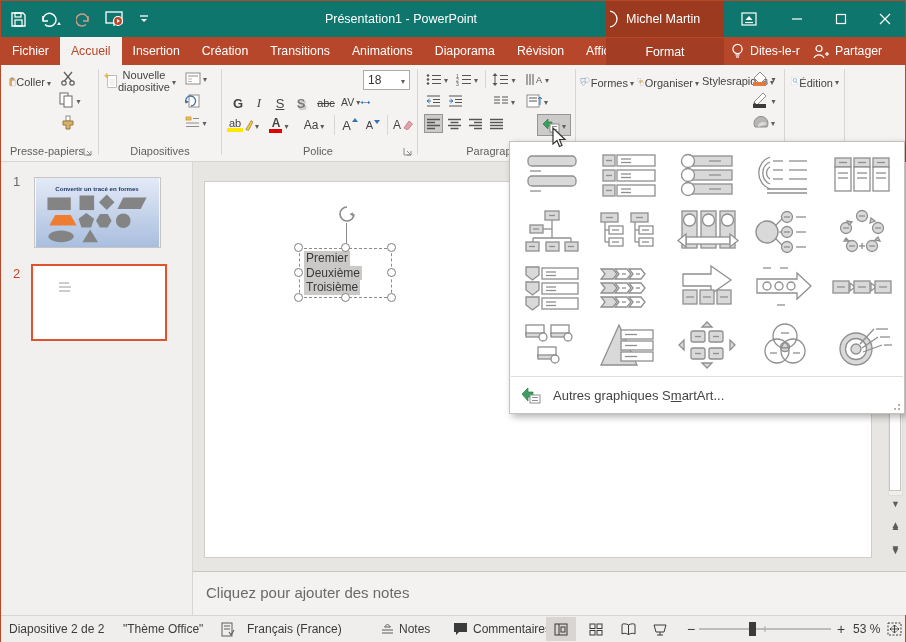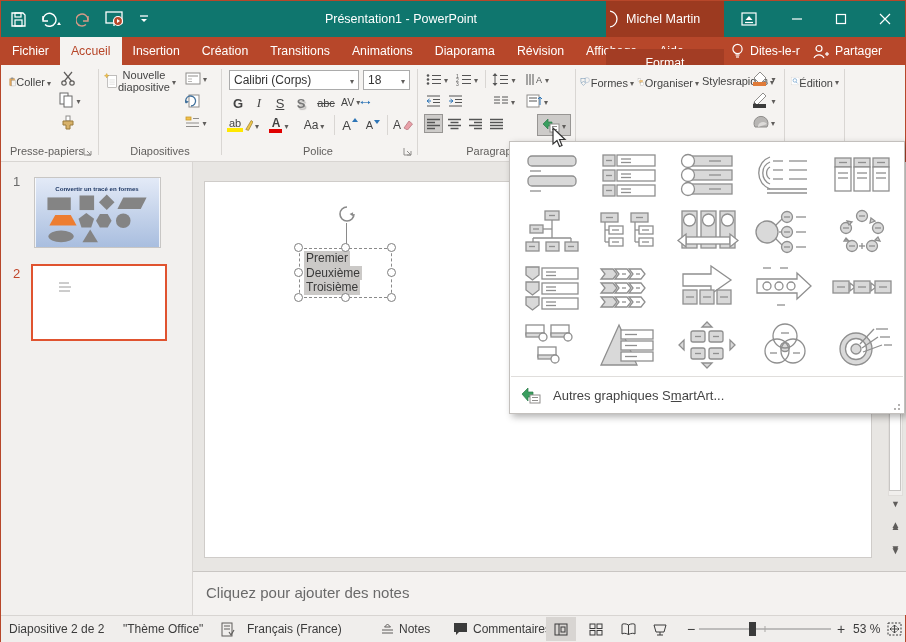--- a/index.html
+++ b/index.html
@@ -13,21 +13,21 @@
   .qat { position:absolute; left:10px; top:0; height:36px; display:flex; align-items:center; gap:14px; }
   .qat .qbtn { display:flex; align-items:center; justify-content:center; height:24px; }
   .title-text { position:absolute; left:300px; top:0; width:200px; height:36px; display:flex; align-items:center; justify-content:center; font-size:12.5px; color:#fff; white-space:nowrap; }
   .acct-block { position:absolute; left:605px; top:0; width:118px; height:36px; background:#9c3a20; color:#fff; display:flex; align-items:center; gap:6px; padding-left:4px; font-size:12.5px; overflow:hidden; }
   .winctl { position:absolute; top:0; height:36px; width:44px; display:flex; align-items:center; justify-content:center; }
 
   
   .tabrow { position:absolute; left:0; top:36px; width:100%; height:28px; background:#b7472a; display:flex; align-items:stretch; }
   .tab { color:#fff; font-size:12.3px; padding:0 11px; display:flex; align-items:center; white-space:nowrap; }
   .tab.active { background:#f5f3f1; color:#b7472a; }
-  .ctx-tab { position:absolute; left:605px; top:48px; width:118px; height:28px; background:#a33d24; color:#fff; display:flex; align-items:center; justify-content:center; font-size:12.3px; }
+  .ctx-tab { position:absolute; left:605px; top:37px; width:118px; height:28px; background:#a33d24; color:#fff; display:flex; align-items:center; justify-content:center; font-size:12.3px; }
   .tellme { position:absolute; left:730px; top:36px; height:28px; display:flex; align-items:center; gap:6px; color:#fff; font-size:12.3px; }
   .share { position:absolute; left:812px; top:36px; height:28px; display:flex; align-items:center; gap:6px; color:#fff; font-size:12.3px; }
 
   
   .ribbon { position:absolute; left:0; top:64px; width:100%; height:97px; background:#f5f3f1; border-bottom:1px solid #d8d5d2; }
   .rdiv { position:absolute; top:4px; width:1px; height:86px; background:#d9d6d3; }
   .glabel { position:absolute; top:80px; font-size:11px; color:#605e5c; text-align:center; white-space:nowrap; }
   .launcher { position:absolute; top:82px; width:10px; height:10px; }
   .bigbtn { position:absolute; top:2px; display:flex; align-items:center; font-size:11px; color:#444; }
   .rbtn { position:absolute; display:flex; align-items:center; justify-content:center; }
@@ -257,24 +257,20 @@
           <rect x="1" y="1" width="5" height="3" fill="#f2c04c" stroke="#c89a2a" stroke-width="0.8"></rect>
           <line x1="8" y1="2.5" x2="14" y2="2.5" stroke="#8f8d8b"></line>
           <line x1="1" y1="7" x2="14" y2="7" stroke="#8f8d8b"></line>
           <line x1="1" y1="10.5" x2="14" y2="10.5" stroke="#8f8d8b"></line>
         </svg>
       <span class="dd"></span>
     </div>
     <div class="glabel" style="left:99px; width:120px;">Diapositives</div>
     <div class="rdiv" style="left:220px;"></div>
 
-    <div class="combo" style="left:228px; top:5px; width:130px; height:20px;">
-      <span>Calibri (Corps)</span>
-      <span class="dd"></span>
-    </div>
     <div class="combo" style="left:362px; top:5px; width:47px; height:20px;">
       <span>18</span>
       <span class="dd"></span>
     </div>
     <div class="rbtn ltr" style="left:228px; top:29px; width:18px; height:18px; font-weight:bold;">
         <span>G</span>
       </div>
     <div class="rbtn ltr" style="left:249px; top:29px; width:18px; height:18px; font-style:italic; font-family:'Liberation Serif',serif;">
         <span>I</span>
       </div>

